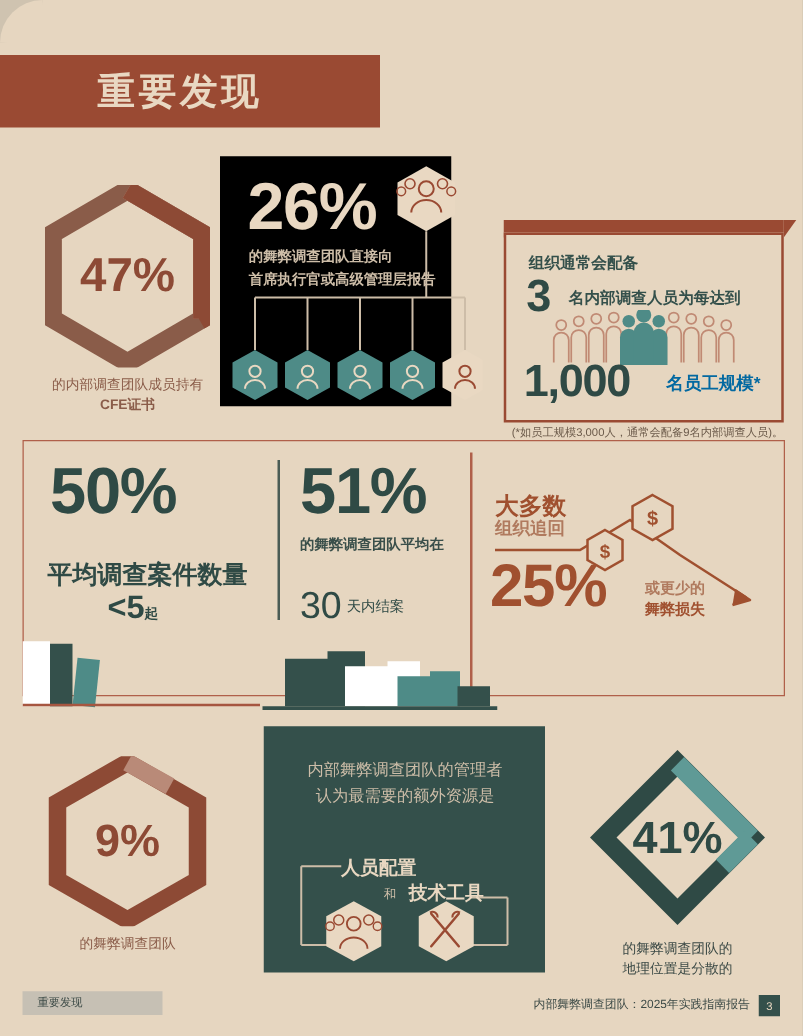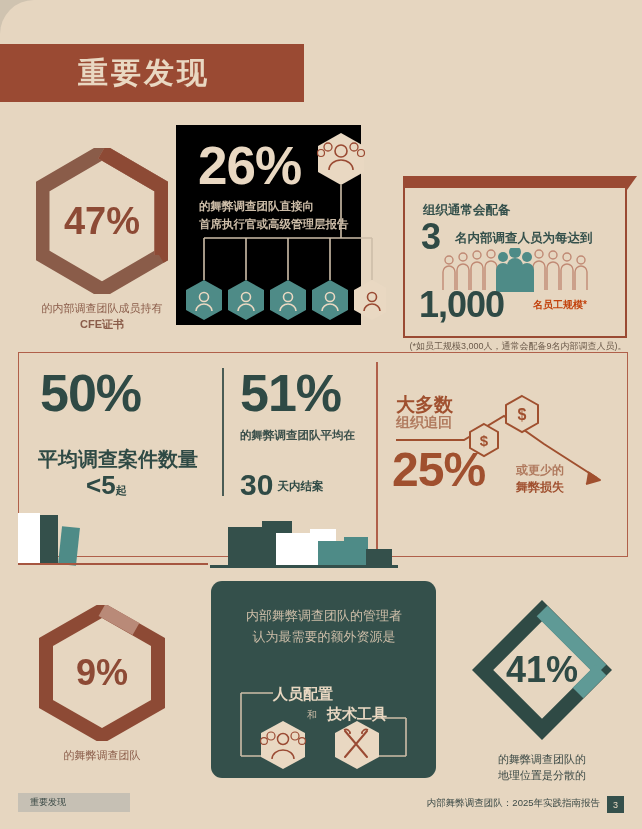--- a/index.html
+++ b/index.html
@@ -24,44 +24,44 @@
   .p26-cap{position:absolute;left:23px;top:72px;width:180px;color:#cdbda8;font-size:11.5px;line-height:1.6;font-weight:bold;}
 
   
   .panelR{position:absolute;left:403px;top:186px;width:224px;height:152px;background:#e6d6c0;border:2px solid #9a4a33;box-sizing:border-box;}
   .panelR-top{position:absolute;left:403px;top:176px;width:224px;height:14px;background:#9a4a33;}
   .panelR-top:after{content:"";position:absolute;right:-10px;top:0;border-left:10px solid #9a4a33;border-bottom:14px solid transparent;}
   .pr-l1{position:absolute;left:18px;top:14px;font-size:12.5px;color:#34504b;font-weight:bold;}
   .pr-3{position:absolute;left:16px;top:28px;font-size:36px;font-weight:bold;color:#2f4a45;}
   .pr-3s{position:absolute;left:50px;top:42px;font-size:12.5px;color:#34504b;font-weight:bold;}
   .pr-1000{position:absolute;left:14px;top:96px;font-size:36px;font-weight:bold;color:#2f4a45;letter-spacing:-1px;}
-  .pr-1000s{position:absolute;left:128px;top:110px;font-size:10px;color:#c2410c;font-weight:bold;}
+  .pr-1000s{position:absolute;left:128px;top:110px;font-size:14px;color:#0369a1;font-weight:bold;}
   .foot-note{position:absolute;left:403px;top:340px;width:230px;text-align:center;font-size:9px;color:#6b5a4a;}
 
   
   .band{position:absolute;left:18px;top:352px;width:610px;height:205px;border:1.5px solid #b0604a;box-sizing:border-box;}
   .b50-num{position:absolute;left:40px;top:363px;font-size:52px;font-weight:bold;color:#2f4a45;letter-spacing:-1px;}
   .b50-c1{position:absolute;left:38px;top:428px;font-size:11.5px;color:#3a4f4a;font-weight:bold;}
   .b50-c2{position:absolute;left:38px;top:446px;font-size:20px;color:#2f4a45;font-weight:bold;}
   .b50-c3{position:absolute;left:86px;top:470px;font-size:26px;font-weight:bold;color:#2f4a45;}
   .b50-c3 small{font-size:11px;}
   .vdiv{position:absolute;left:222px;top:368px;width:2px;height:128px;background:#4a5c55;}
   .b51-num{position:absolute;left:240px;top:363px;font-size:52px;font-weight:bold;color:#2f4a45;letter-spacing:-1px;}
   .b51-c1{position:absolute;left:240px;top:428px;font-size:11.5px;color:#3a4f4a;font-weight:bold;}
-  .b51-c2{position:absolute;left:240px;top:468px;font-size:30px;font-weight:bold;color:#2f4a45;}
+  .b51-c2{position:absolute;left:240px;top:468px;font-size:30px;font-weight:normal;color:#2f4a45;}
   .b51-c2 small{font-size:11.5px;vertical-align:5px;margin-left:4px;}
   .vdiv2{position:absolute;left:376px;top:362px;width:2px;height:188px;background:#b0604a;}
   .bmost{position:absolute;left:396px;top:392px;font-size:19px;font-weight:bold;color:#a0502f;}
   .bmost2{position:absolute;left:396px;top:414px;font-size:14px;font-weight:bold;color:#b07a5e;}
   .b25{position:absolute;left:392px;top:442px;font-size:48px;font-weight:bold;color:#a0502f;letter-spacing:-1px;}
   .b25s1{position:absolute;left:516px;top:462px;font-size:12px;color:#b07a5e;font-weight:bold;}
   .b25s2{position:absolute;left:516px;top:479px;font-size:12px;color:#a0502f;font-weight:bold;}
 
   
-  .panelB{position:absolute;left:211px;top:581px;width:225px;height:197px;background:#34504b;border-radius:11px;}
+  .panelB{position:absolute;left:211px;top:581px;width:225px;height:197px;background:#34504b;}
   .pb-t{position:absolute;left:14px;top:25px;width:198px;text-align:center;color:#cdbda8;font-size:13px;line-height:1.6;}
   .pb-s1{position:absolute;left:62px;top:104px;color:#e9d8c2;font-size:15px;font-weight:bold;}
   .pb-and{position:absolute;left:96px;top:127px;color:#cdbda8;font-size:10px;}
   .pb-s2{position:absolute;left:116px;top:124px;color:#e9d8c2;font-size:15px;font-weight:bold;}
 
   
   .footbar{position:absolute;left:0;bottom:0;width:642px;height:44px;background:#e6d6c0;}
   .foot-tab{position:absolute;left:18px;bottom:17px;width:112px;height:19px;background:#c6c0b4;color:#3c4a46;font-size:9px;display:flex;align-items:center;padding-left:12px;box-sizing:border-box;}
   .foot-right{position:absolute;right:42px;bottom:19px;font-size:9.5px;color:#3c4a46;}
   .foot-pg{position:absolute;right:18px;bottom:16px;width:17px;height:17px;background:#34504b;color:#e9d8c2;font-size:9px;display:flex;align-items:center;justify-content:center;}

